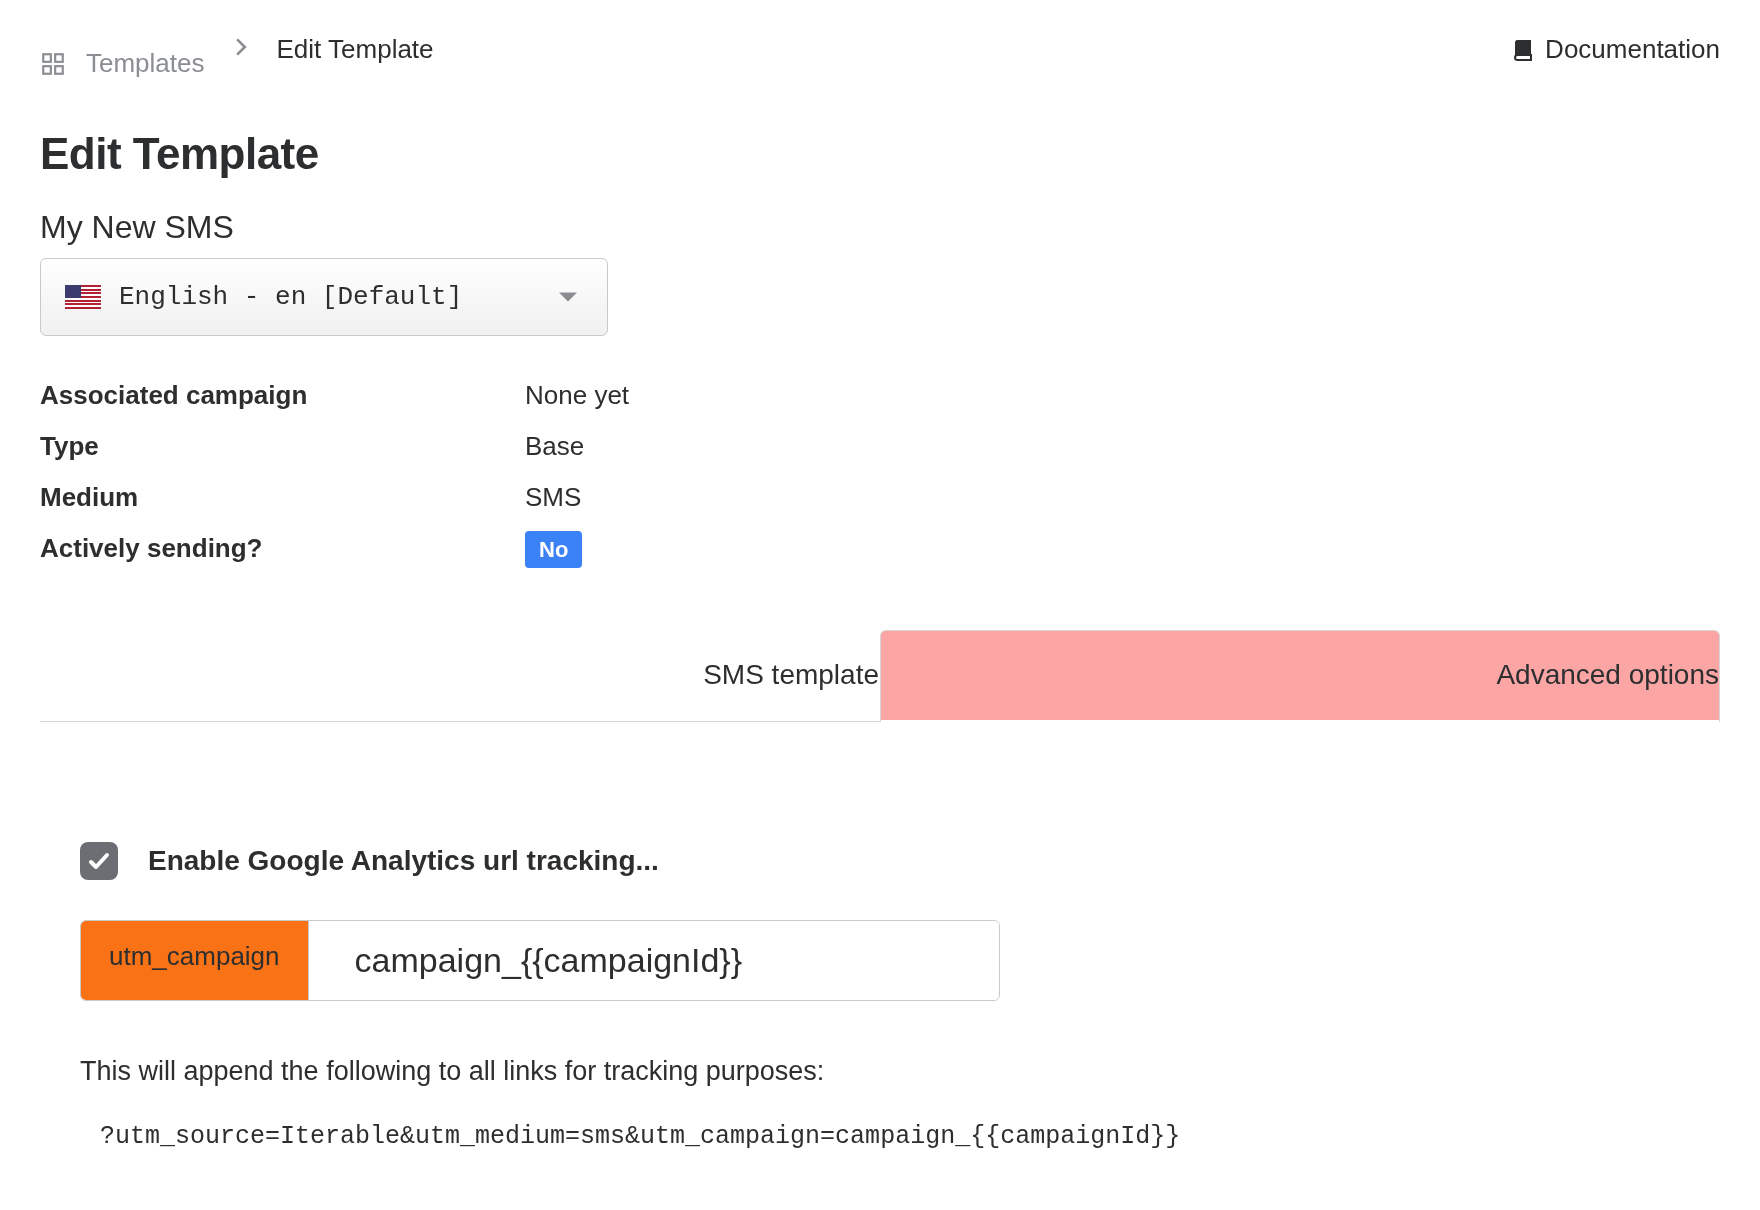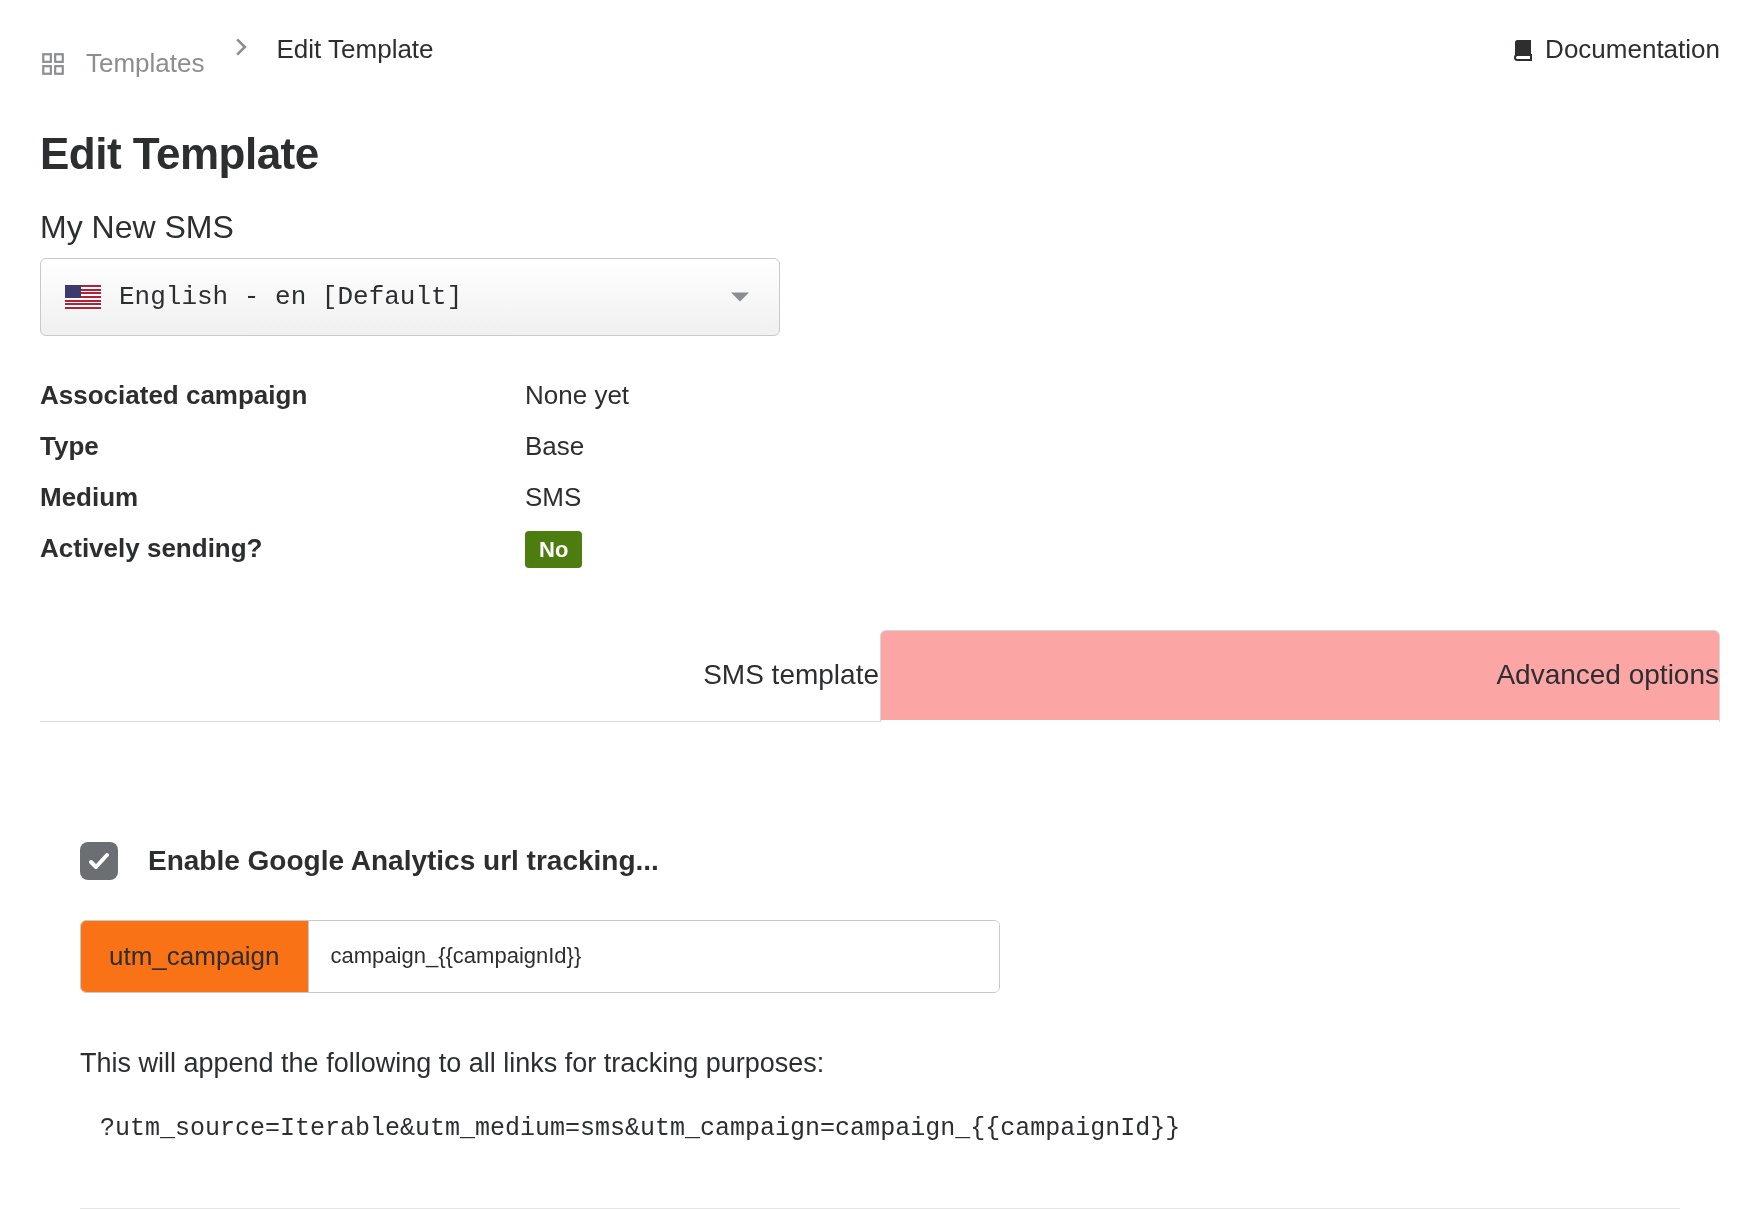--- a/index.html
+++ b/index.html
@@ -60,21 +60,21 @@
       font-weight: 600;
       letter-spacing: -0.5px;
       margin-bottom: 30px;
     }
     h2.template-name {
       font-size: 32px;
       font-weight: 400;
       margin-bottom: 12px;
     }
     .locale-select {
-      width: 740px;
+      width: 568px;
       height: 78px;
       border: 1px solid #c9c9c9;
       border-radius: 6px;
       background: linear-gradient(#ffffff, #f0f0f0);
       display: flex;
       align-items: center;
       padding: 0 24px;
       font-family: "Courier New", monospace;
       font-size: 26px;
       color: #2c2e30;
@@ -134,21 +134,21 @@
       line-height: 1.65;
     }
     .meta-label {
       width: 485px;
       font-weight: 700;
     }
     .meta-value {
       color: #2c2e30;
     }
     .badge-no {
-      background: #4d7c0f;
+      background: #3b82f6;
       color: #ffffff;
       font-weight: 600;
       font-size: 22px;
       padding: 6px 14px;
       border-radius: 4px;
     }
     .tabs {
       display: flex;
       border-bottom: 1px solid #d6d6d6;
       margin-bottom: 120px;
@@ -219,24 +219,25 @@
     .input-addon {
       background: #f97316;
       padding: 20px 28px;
       border-right: 1px solid #c9c9c9;
       color: #2c2e30;
     }
     .input-field {
       flex: 1;
       border: none;
       padding: 20px 22px;
-      font-size: 22px;
+      font-size: 34px;
       font-family: inherit;
       color: #2c2e30;
       outline: none;
+      margin-left: 24px;
     }
     .helper-text {
       font-size: 27px;
       margin-bottom: 35px;
     }
     .code-line {
       font-family: "Courier New", monospace;
       font-size: 25px;
       padding-left: 20px;
       color: #2c2e30;

